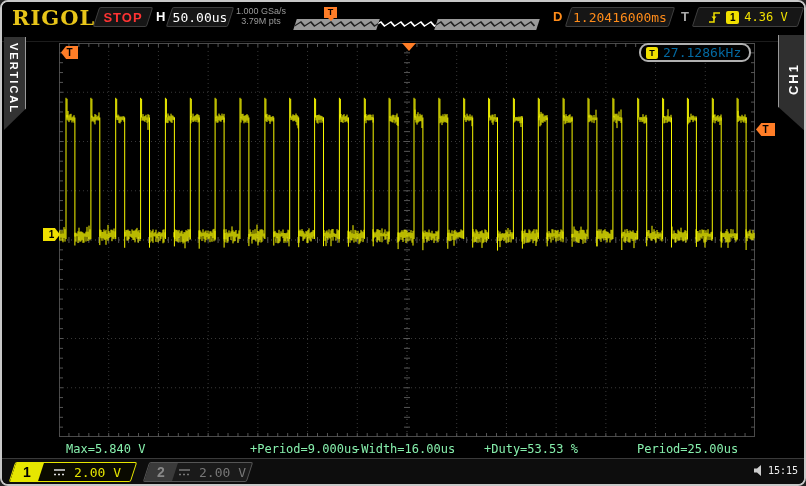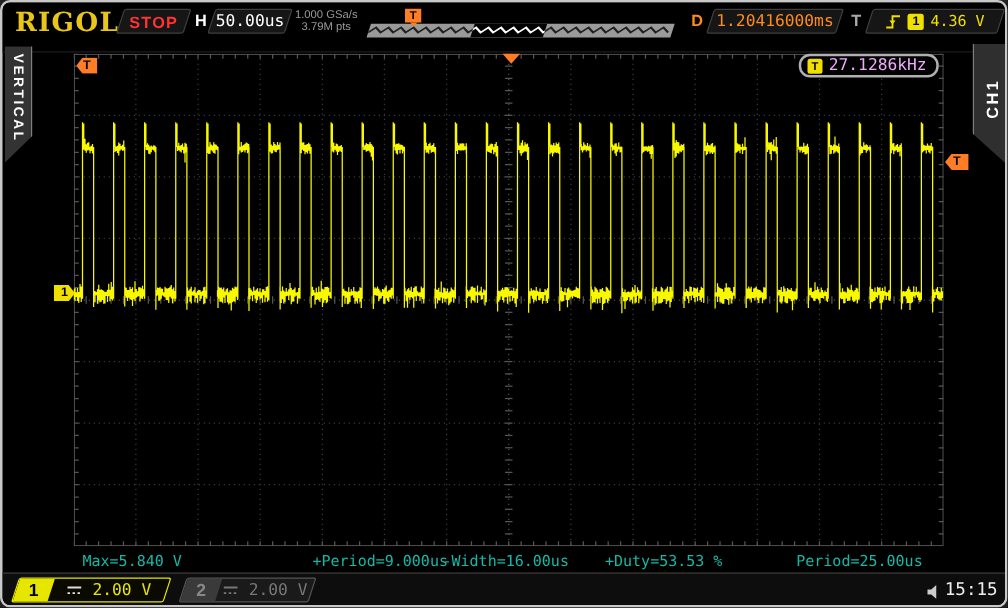--- a/index.html
+++ b/index.html
@@ -46,37 +46,37 @@
   .flag { position:absolute; height:13px; color:#000; font-size:10px; font-weight:bold; text-align:center; line-height:13px; }
   #trig-flag-tl { left:59px; top:44px; width:17px; background:#ff7d27; clip-path:polygon(0 50%,30% 0,100% 0,100% 100%,30% 100%); }
   #trig-level-flag { left:754px; top:121px; width:19px; background:#ff7d27; clip-path:polygon(0 50%,28% 0,100% 0,100% 100%,28% 100%); }
   #gnd-flag { left:41px; top:226px; width:17px; background:#f0e000; clip-path:polygon(0 0,70% 0,100% 50%,70% 100%,0 100%); }
   #trig-pos-arrow { position:absolute; left:400px; top:41px; width:0; height:0;
     border-left:7px solid transparent; border-right:7px solid transparent; border-top:8px solid #ff7d27; }
   
   #counter { position:absolute; left:637px; top:41px; height:19px; border:2px solid #b0b0b0; border-radius:9px;
     background:#000; display:flex; align-items:center; gap:5px; padding:0 8px 0 5px; }
   #counter .src-badge { width:12px; height:12px; line-height:12px; font-size:9px; }
-  #counter span.val { color:#f0abfc; font-size:13px; font-family:"DejaVu Sans Mono", monospace; }
-  
-  .meas { position:absolute; top:440px; color:#14b8a6; font-size:12px; font-family:"DejaVu Sans Mono", monospace; white-space:pre; }
+  #counter span.val { color:#0369a1; font-size:13px; font-family:"DejaVu Sans Mono", monospace; }
+  
+  .meas { position:absolute; top:440px; color:#86efac; font-size:12px; font-family:"DejaVu Sans Mono", monospace; white-space:pre; }
   
   #bottombar { position:absolute; left:0; top:456px; width:100%; height:28px; background:#0d0d0d; border-top:1px solid #3a3a3a; }
   .chblock { position:absolute; top:3px; height:20px; transform:skewX(-18deg); display:flex; border:1px solid; border-radius:2px; overflow:hidden; }
   #ch1-block { left:10px; width:122px; border-color:#e6e600; background:#0a0a00; }
   #ch2-block { left:144px; width:104px; border-color:#555; background:#1a1a1a; }
   .chlabel { width:28px; height:100%; display:flex; align-items:center; justify-content:center; font-weight:bold; font-size:14px; }
   #ch1-block .chlabel { background:#e6e600; color:#000; }
   #ch2-block .chlabel { background:#3a3a3a; color:#888; }
   .chval { flex:1; display:flex; align-items:center; justify-content:center; gap:8px; transform:skewX(18deg); }
   .chval .scale { font-size:13px; font-family:"DejaVu Sans Mono", monospace; }
   #ch1-block .scale { color:#e6e600; }
   #ch2-block .scale { color:#777; }
   .chlabel span { display:inline-block; transform:skewX(18deg); }
-  #clock { position:absolute; right:6px; top:5px; display:flex; align-items:flex-end; gap:3px; color:#eee; font-size:14px; font-family:"DejaVu Sans Mono", monospace; }
+  #clock { position:absolute; right:6px; top:5px; display:flex; align-items:center; gap:3px; color:#eee; font-size:10px; font-family:"DejaVu Sans Mono", monospace; }
 </style>
 </head>
 <body>
 
 <div id="scope">
 
   <div id="topbar">
     <div id="logo">RIGOL</div>
 
     <div class="panel" id="stop-panel">

